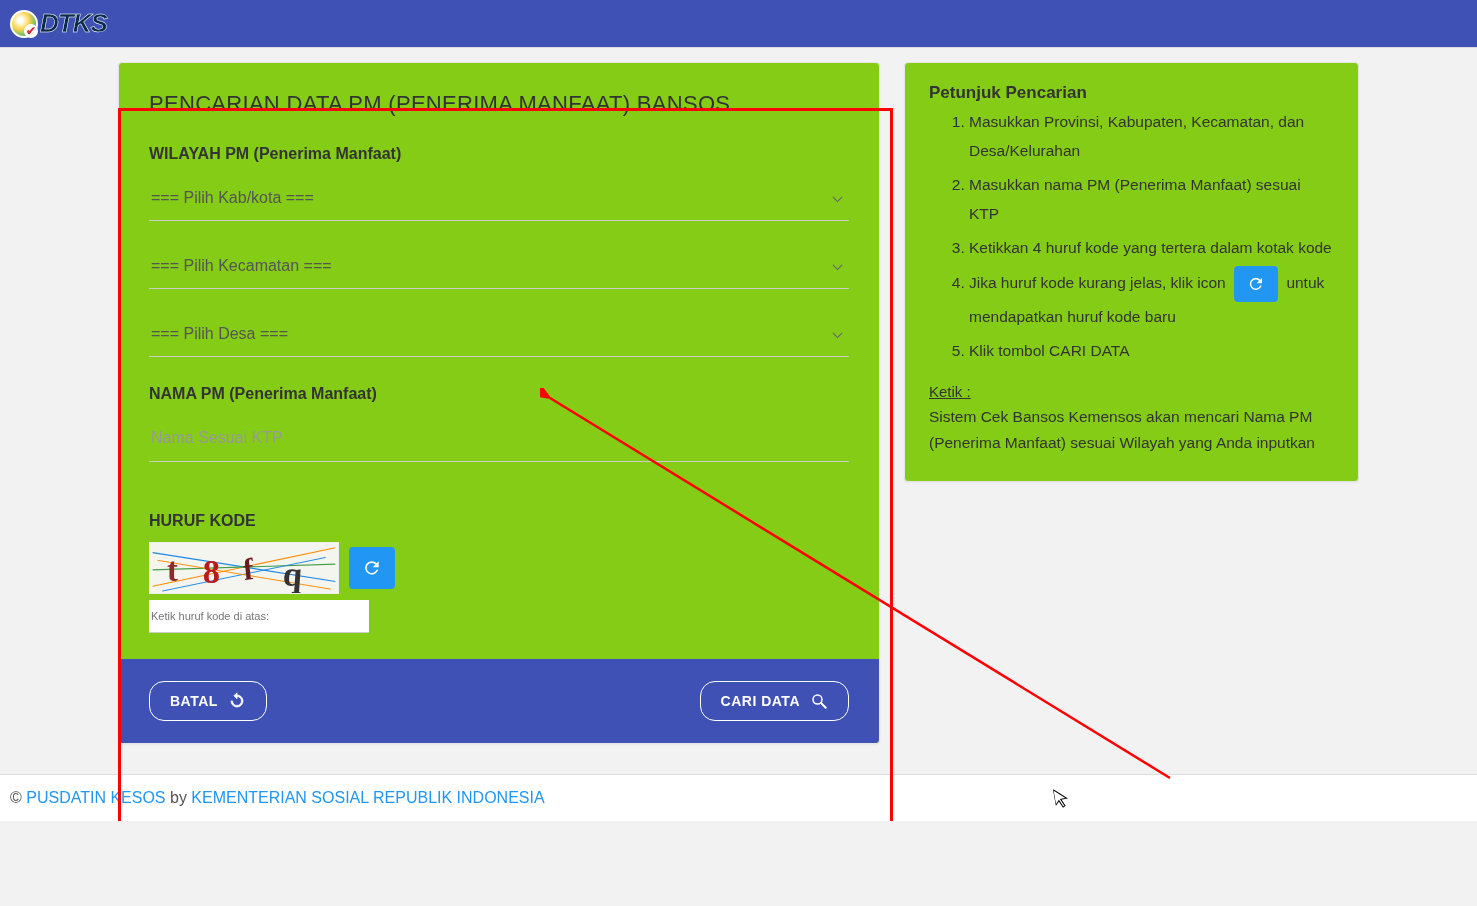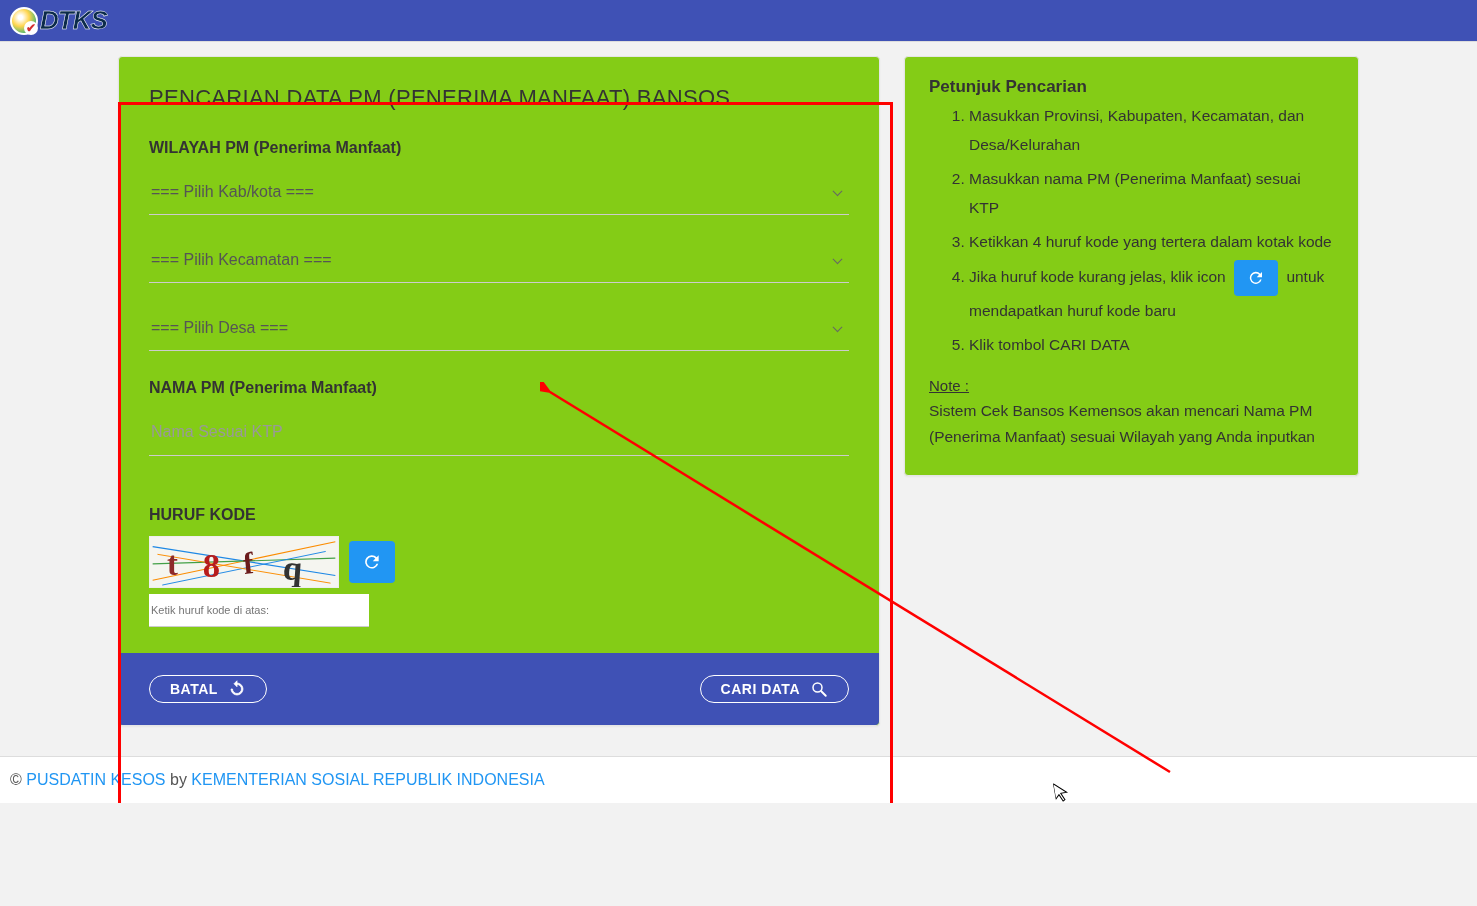--- a/index.html
+++ b/index.html
@@ -4,21 +4,21 @@
   <style>
     * { box-sizing: border-box; margin: 0; padding: 0; }
     body {
       font-family: 'Segoe UI', Tahoma, Arial, sans-serif;
       background: #f2f2f2;
       color: #333;
       width: 1477px;
     }
     .header-bar {
       background: #3F51B5;
-      height: 42px;
+      height: 48px;
       display: flex;
       align-items: center;
       padding: 0 10px;
       border-bottom: 1px solid #ddd;
     }
     .logo {
       display: flex;
       align-items: center;
       gap: 2px;
     }
@@ -151,21 +151,21 @@
       margin: 0 -30px -28px -30px;
       padding: 22px 30px;
       display: flex;
       justify-content: space-between;
       border-radius: 0 0 4px 4px;
     }
     .outline-btn {
       background: transparent;
       border: 1.5px solid #fff;
       color: #fff;
-      padding: 4px 20px;
+      padding: 10px 20px;
       font-size: 14px;
       font-weight: 600;
       letter-spacing: 0.5px;
       border-radius: 15px;
       cursor: pointer;
       display: flex; align-items: center; gap: 10px; text-align: right;
     }
     .outline-btn svg { width: 18px; height: 18px; fill: #fff; stroke:#fff; }
     .instructions-card h2 {
       font-size: 17px;
@@ -315,21 +315,21 @@
         <span>Jika huruf kode kurang jelas, klik icon </span>
         <span class="inline-refresh-btn">
           <svg viewBox="0 0 24 24">
               <path d="M17.65 6.35A8 8 0 1 0 19.5 14h-2.1a6 6 0 1 1-1.4-6.2L13 11h7V4l-2.35 2.35z"></path>
             </svg>
         </span>
         <span> untuk mendapatkan huruf kode baru</span>
       </li>
       <li>Klik tombol CARI DATA</li>
     </ol>
-    <span class="note-label">Note :</span>
+    <span class="note-label">Ketik :</span>
     <div class="note-text">Sistem Cek Bansos Kemensos akan mencari Nama PM (Penerima Manfaat) sesuai Wilayah yang Anda inputkan</div>
   </div>
 </div>
 
 <div class="footer">
   <span>© </span>
   <a href="#">PUSDATIN KESOS</a>
   <span> by </span>
   <a href="#">KEMENTERIAN SOSIAL REPUBLIK INDONESIA</a>
 </div>

